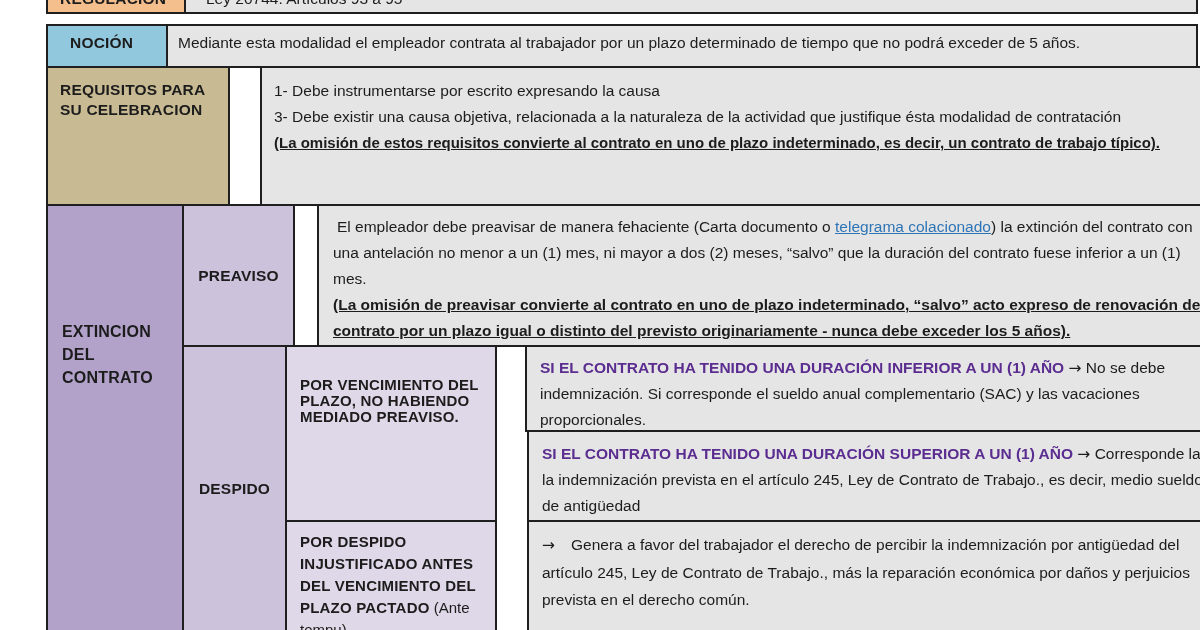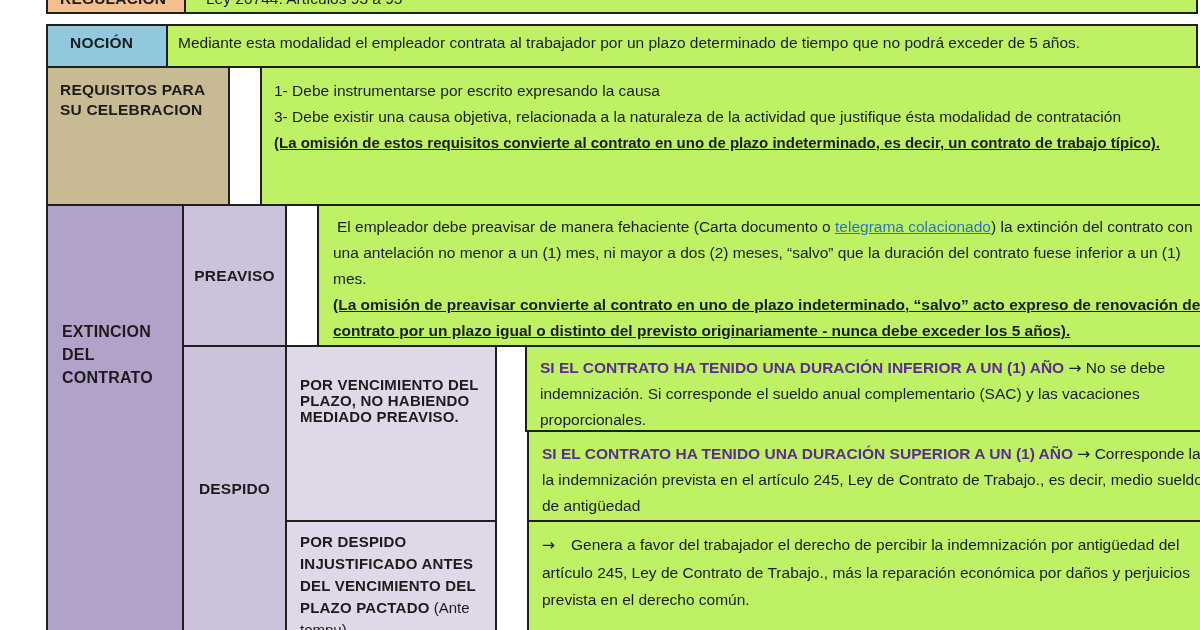--- a/index.html
+++ b/index.html
@@ -1,18 +1,18 @@
 <!DOCTYPE html>
 <html lang="es"><head>
 <meta charset="utf-8">
 <style>
   html,body{margin:0;padding:0;background:#ffffff;}
   #page{position:relative;width:1200px;height:630px;overflow:hidden;background:#ffffff;
         font-family:"Liberation Sans","DejaVu Sans",sans-serif;color:#1c1c1c;}
-  .cell{position:absolute;box-sizing:border-box;border:2px solid #1f1f1f;background:#bef264;}
+  .cell{position:absolute;box-sizing:border-box;border:2px solid #1f1f1f;background:#e5e5e5;}
   .hdr{font-weight:bold;font-size:15.5px;letter-spacing:.2px;}
   .body-txt{font-size:15.5px;line-height:26px;margin-left:32px;}
   .bold-note{font-weight:bold;text-decoration:underline;}
   
   .c-orange{background:#f5be8d;}
   .c-blue{background:#92c8de;}
   .c-tan{background:#c8bb94;}
   .c-purple{background:#b2a2ca;}
   .c-purple-mid{background:#cdc2dc;}
   .c-purple-light{background:#dfd8e8;}
@@ -24,21 +24,21 @@
   #reg-value{left:184px;top:-30px;width:1014px;height:44px;padding:18px 10px 0 20px;font-size:15.5px;}
   
   #noc-label{left:46px;top:24px;width:122px;height:44px;padding:8px 8px 0 22px;}
   #noc-text{left:166px;top:24px;width:1032px;height:44px;padding:6px 40px 0 10px;font-size:15.5px;line-height:22px;}
   
   #req-label{left:46px;top:66px;width:184px;height:140px;padding:12px 12px 0 12px;line-height:20px;}
   #req-content{left:228px;top:66px;width:970px;height:140px;padding:10px 36px 0 12px;}
   #req-content .note{font-size:15px;}
   
   #ext-label{left:46px;top:204px;width:138px;height:428px;padding:114px 12px 0 14px;font-size:16px;line-height:23px;}
-  #pre-label{left:182px;top:204px;width:105px;height:143px;display:flex;align-items:center;justify-content:center;}
+  #pre-label{left:182px;top:204px;width:113px;height:143px;display:flex;align-items:center;justify-content:center;}
   #pre-content{left:285px;top:204px;width:913px;height:143px;padding:8px 16px 0 14px;}
   #pre-content p{margin:0;}
   #pre-content .p1{text-indent:4px;}
   #des-label{left:182px;top:345px;width:105px;height:287px;display:flex;align-items:center;justify-content:center;}
   #venc-label{left:285px;top:345px;width:212px;height:177px;padding:30px 14px 0 13px;font-size:15px;line-height:16px;}
   #inf-cell{left:493px;top:345px;width:703px;height:87px;padding:8px 26px 0 13px;}
   #sup-cell{left:495px;top:430px;width:766px;height:92px;padding:9px 26px 0 13px;}
   #inj-label{left:285px;top:520px;width:212px;height:112px;padding:9px 14px 0 13px;font-size:15px;line-height:22px;}
   #gen-cell{left:495px;top:520px;width:703px;height:112px;padding:9px 26px 0 13px;line-height:27px;}
   #gen-cell .arrow{margin-right:16px;}

